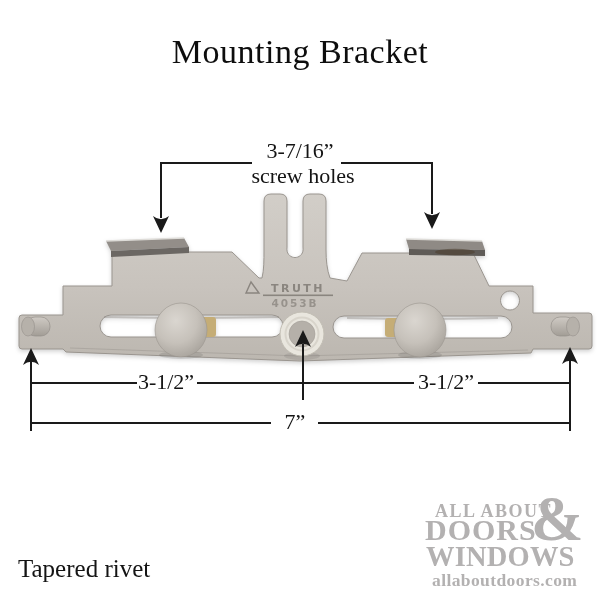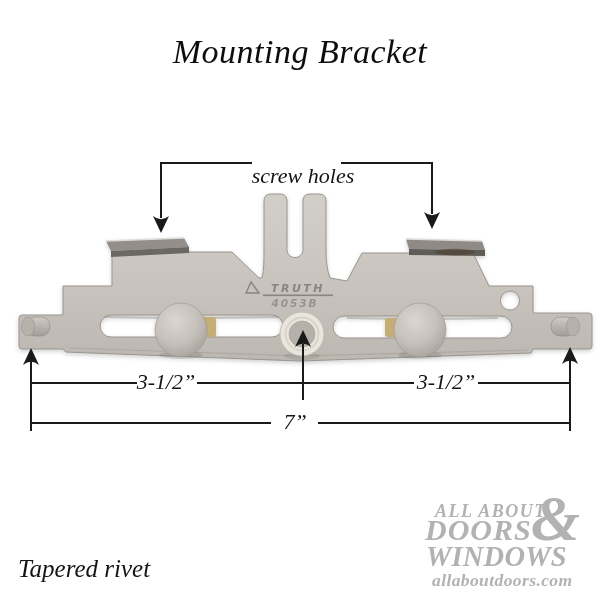--- a/index.html
+++ b/index.html
@@ -1,18 +1,18 @@
 <!DOCTYPE html>
 <html><head>
 <meta charset="utf-8">
 <style>
   html,body{margin:0;padding:0;background:#fff;}
   .stage{
     position:relative;width:600px;height:593px;background:#ffffff;
-    font-family:"Liberation Serif", serif;color:#141414;overflow:hidden;font-style:italic;
+    font-family:"Liberation Serif", serif;color:#141414;overflow:hidden;
   }
   .abs{position:absolute;}
   .page-title{
     left:0;right:0;top:33px;text-align:center;
     font-size:34px;font-weight:400;letter-spacing:0.5px;color:#0d0d0d;
   }
   .dim{font-size:22px;color:#141414;text-align:center;line-height:1.05;white-space:nowrap;}
   .dim-top-width{left:240px;top:139px;width:120px;}
   .dim-top-label{left:228px;top:164px;width:150px;text-align:center;}
   .dim-left-span{left:116px;top:370px;width:100px;}
@@ -137,20 +137,21 @@
 
       <line x1="31" y1="383" x2="137" y2="383"></line>
       <line x1="197" y1="383" x2="414" y2="383"></line>
       <line x1="478" y1="383" x2="570" y2="383"></line>
 
       <line x1="31" y1="423" x2="271" y2="423"></line>
       <line x1="318" y1="423" x2="570" y2="423"></line>
     </g>
   </svg>
 
+  <div class="abs dim dim-top-width">3-7/16”</div>
   <div class="abs dim dim-top-label">screw holes</div>
   <div class="abs dim dim-left-span">3-1/2”</div>
   <div class="abs dim dim-right-span">3-1/2”</div>
   <div class="abs dim dim-total">7”</div>
   <div class="abs wm">
     <span class="wm-l1">ALL ABOUT</span>
     <span class="wm-amp">&amp;</span>
     <span class="wm-l2">DOORS</span>
     <span class="wm-l3">WINDOWS</span>
     <span class="wm-url">allaboutdoors.com</span>

